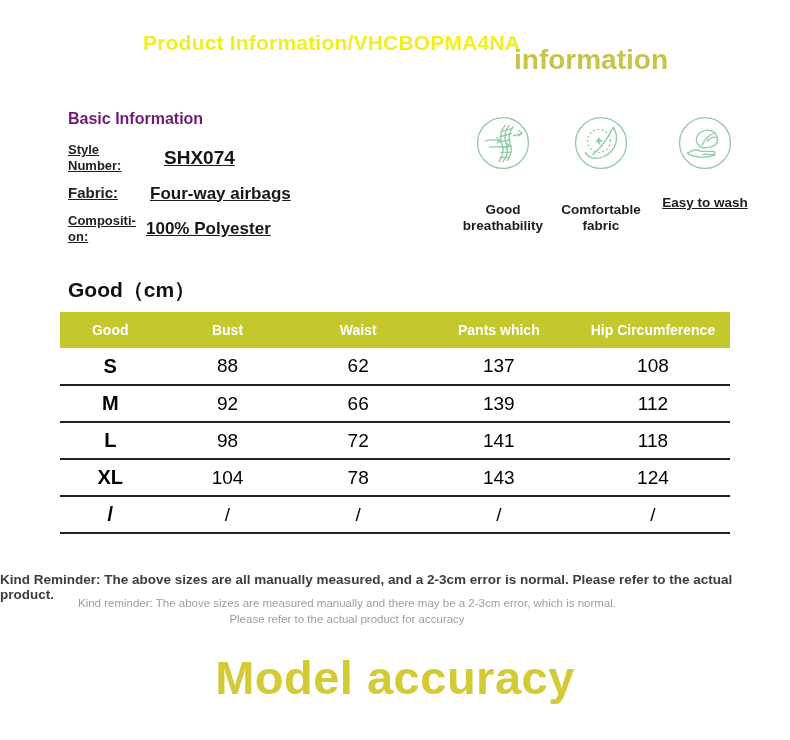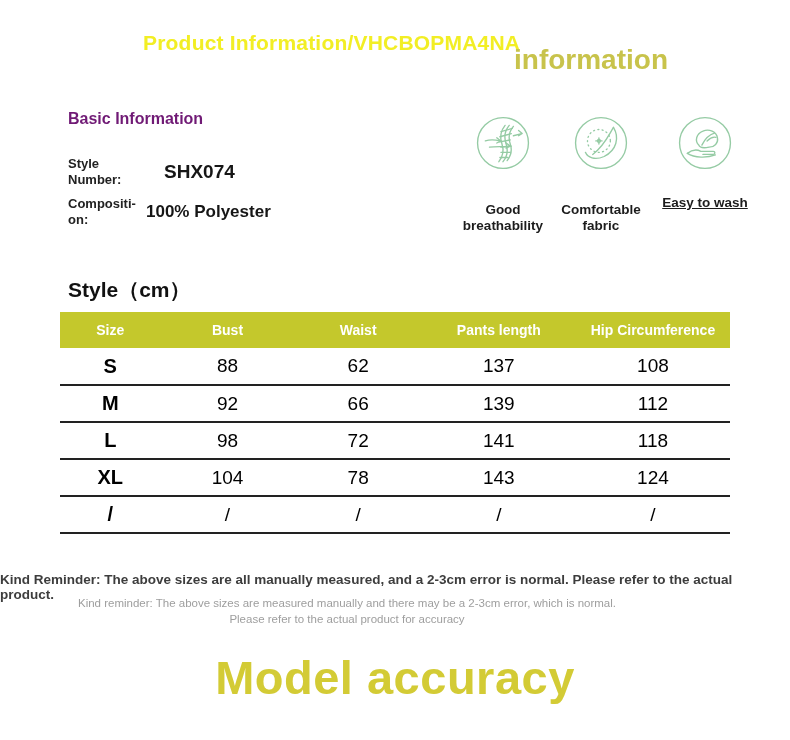--- a/index.html
+++ b/index.html
@@ -23,21 +23,21 @@
     font-size: 28px; font-weight: 700; color: #c8c34b;
     white-space: nowrap;
     margin-top: 8px;
   }
 
   
   .basic-heading {
     position: absolute; left: 68px; top: 110px;
     font-size: 16px; font-weight: 700; color: #701a75;
   }
-  .info-rows { position: absolute; left: 68px; top: 152px; width: 340px; }
+  .info-rows { position: absolute; left: 68px; top: 138px; width: 340px; text-decoration: underline; }
   .info-row { display: flex; align-items: center; }
   .info-row .lbl {
     width: 78px; flex: 0 0 78px;
     font-size: 13px; font-weight: 600; color: #222; line-height: 1.25;
   }
   .info-row .val { font-weight: 700; color: #161616; }
   .row-style { height: 40px; }
   .row-style .val { font-size: 19px; padding-left: 18px; }
   .row-fabric { height: 31px; }
   .row-fabric .lbl { font-size: 15px; font-weight: 700; }
@@ -108,20 +108,24 @@
 <body>
 
 <div class="title-left">Product Information/VHCBOPMA4NA</div>
 <div class="title-right">information</div>
 
 <div class="basic-heading">Basic Information</div>
 <div class="info-rows">
   <div class="info-row row-style">
     <span class="lbl">Style Number:</span>
     <span class="val">SHX074</span>
+  </div>
+  <div class="info-row row-fabric">
+    <span class="lbl">Fabric:</span>
+    <span class="val">Four-way airbags</span>
   </div>
   <div class="info-row row-comp">
     <span class="lbl">Compositi-on:</span>
     <span class="val">100% Polyester</span>
   </div>
 </div>
 
 <div class="feature f1">
   <span class="circ">
     <svg class="ficon" width="54" height="54" viewBox="0 0 52 52">
@@ -159,28 +163,28 @@
       <path d="M20 28 C16 24 17.5 17 24 14.5 C30 12 37 15 38 21 C39 26 35 30 30 30 C25 31 21 31 20 28 Z"></path>
       <path d="M23 28 C26 22 30 18 35 16.5"></path>
       <path d="M28 24 C31 21 34 20 36.5 20.5"></path>
       <path d="M9 36 C14 32 18 32 22 34 L34 34 C36 34 36 37 34 37 L24 37"></path>
       <path d="M9 36 C16 40.5 28 40.5 36 37.5"></path>
     </svg>
   </span>
   <div class="flabel">Easy to wash</div>
 </div>
 
-<div class="size-heading">Style（cm）</div>
+<div class="size-heading">Good（cm）</div>
 <table class="size-table">
   <thead>
     <tr>
-        <th>Size</th>
+        <th>Good</th>
         <th>Bust</th>
         <th>Waist</th>
-        <th>Pants length</th>
+        <th>Pants which</th>
         <th>Hip Circumference</th>
       </tr>
   </thead>
   <tbody>
       <tr>
         <td>S</td>
         <td>88</td>
         <td>62</td>
         <td>137</td>
         <td>108</td>

